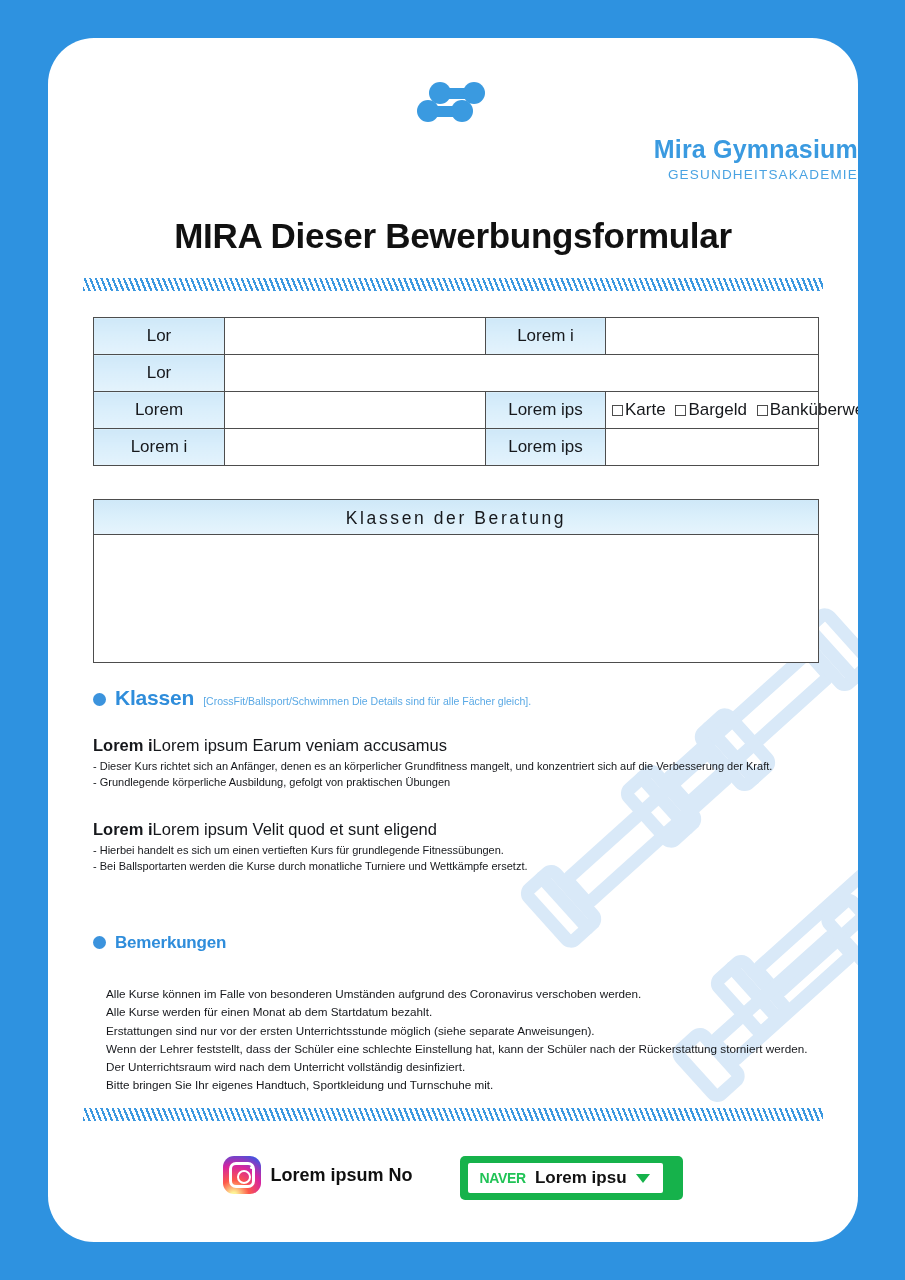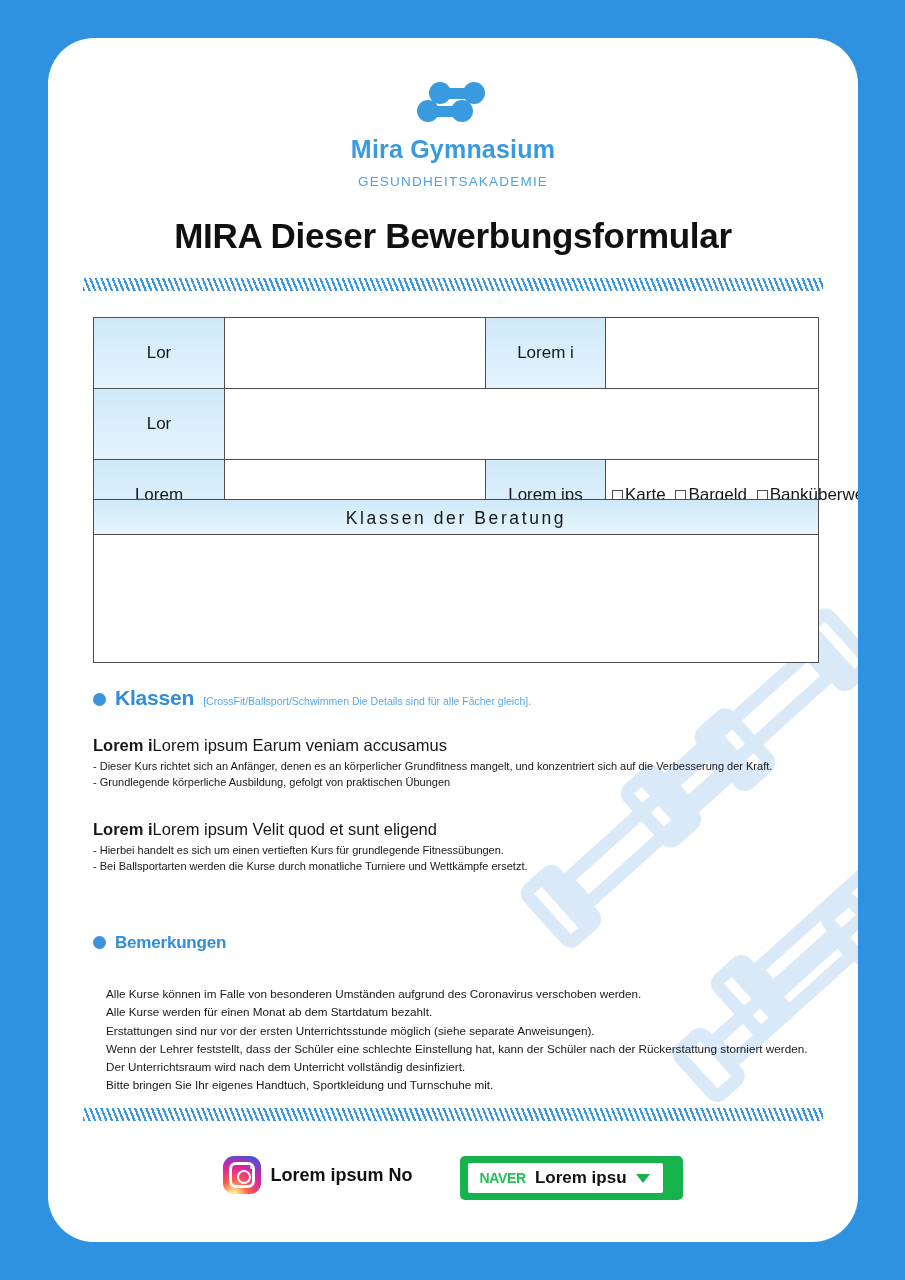--- a/index.html
+++ b/index.html
@@ -41,40 +41,40 @@
     width: 100%;
     height: 100%;
   }
 
   
   .logo-wrap {
     position: absolute;
     left: 0;
     top: 40px;
     width: 810px;
-    text-align: center;
+    text-align: right;
   }
   .logo-mark {
     display: block;
     margin: 0 auto 6px auto;
     width: 82px;
     height: 52px;
   }
   .logo-name {
     font-size: 25px;
     font-weight: bold;
     color: #3a9ae0;
     letter-spacing: 0.2px;
     line-height: 1.1;
   }
   .logo-sub {
     font-size: 13.5px;
     color: #4aa3e2;
     letter-spacing: 1.2px;
-    margin-top: 10px;
+    margin-top: 3px;
   }
 
   
   .doc-title {
     position: absolute;
     left: 0;
     top: 178px;
     width: 810px;
     text-align: center;
     font-size: 35px;
@@ -103,21 +103,21 @@
     position: absolute;
     left: 45px;
     top: 279px;
     width: 726px;
     border-collapse: collapse;
     table-layout: fixed;
   }
   .form-table td {
     border: 1px solid #4d4d4d;
     height: 36px;
-    padding: 17px 6px;
+    padding: 0 6px;
     font-size: 17px;
     color: #16181c;
   }
   .lbl {
     background: linear-gradient(to bottom, #cfe8f8 0%, #d9eefb 45%, #e4f3fc 100%);
     text-align: center;
     font-size: 17.5px;
   }
   .val { background: #ffffff; }
   .pay-cell {

